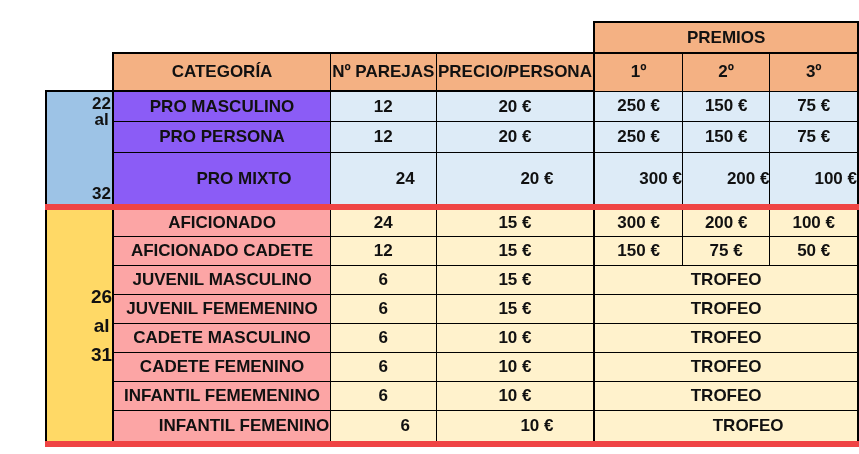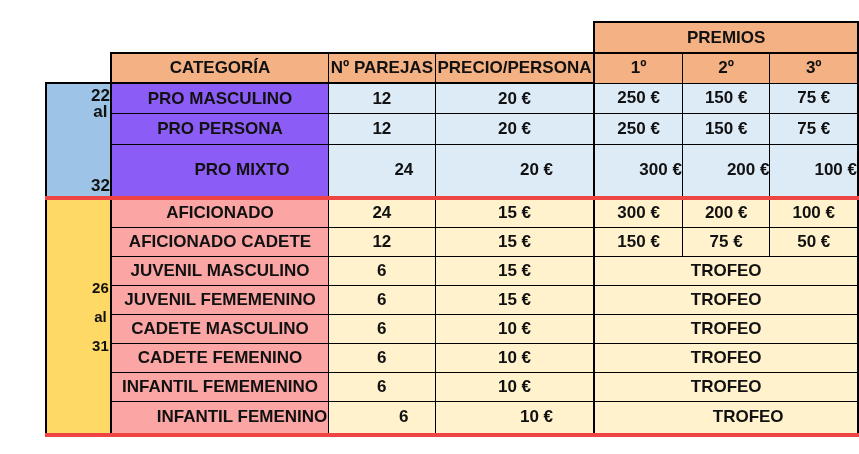--- a/index.html
+++ b/index.html
@@ -9,48 +9,48 @@
   td { border: 1px solid #000; padding: 0; text-align: center; vertical-align: middle;
        font-weight: bold; font-size: 17px; color: #111; white-space: nowrap; overflow: hidden; }
   .blank { border: none; background: #fff; }
   .hdr { background: #f4b183; }
   .blue-d { background: #9dc3e6; }
   .blue-c { background: #8b5cf6; }
   .blue-l { background: #ddebf7; }
   .yel-d { background: #ffd966; }
   .yel-c { background: #fca5a5; }
   .yel-l { background: #fff2cc; }
-  .date { font-size: 15px; line-height: 29px; }
+  .date { font-size: 19px; line-height: 29px; }
   .date-pro { vertical-align: top; }
   .date-pro div { height: 110px; display: flex; flex-direction: column; justify-content: space-between; padding-top: 2px; }
   .b2 { border-width: 2px; }
   .bl2 { border-left: 2px solid #000; }
   .br2 { border-right: 2px solid #000; }
-  .bb2 { border-bottom: 4px solid #ef4444; padding-left: 44px; }
+  .bb2 { border-bottom: 6px solid #ef4444; padding-left: 44px; }
   .bt2 { border-top: 2px solid #000; }
 </style>
 </head>
 <body>
 
 <table>
   <colgroup>
     <col style="width:36px">
       <col style="width:225px">
       <col style="width:122px">
       <col style="width:177px">
     <col style="width:63px">
       <col style="width:67px">
       <col style="width:65px">
   </colgroup>
   <tbody>
       <tr style="height:31px">
     <td class="blank" colspan="4"></td>
     <td class="hdr b2" colspan="3">PREMIOS</td>
   </tr>
-  <tr style="height:30px">
+  <tr style="height:38px">
     <td class="blank"></td>
     <td class="hdr bl2 bt2">CATEGORÍA</td>
     <td class="hdr bt2">Nº PAREJAS</td>
     <td class="hdr bt2 br2">PRECIO/PERSONA</td>
     <td class="hdr">1º</td>
     <td class="hdr">2º</td>
     <td class="hdr br2">3º</td>
   </tr>
 
   <tr style="height:29px">

